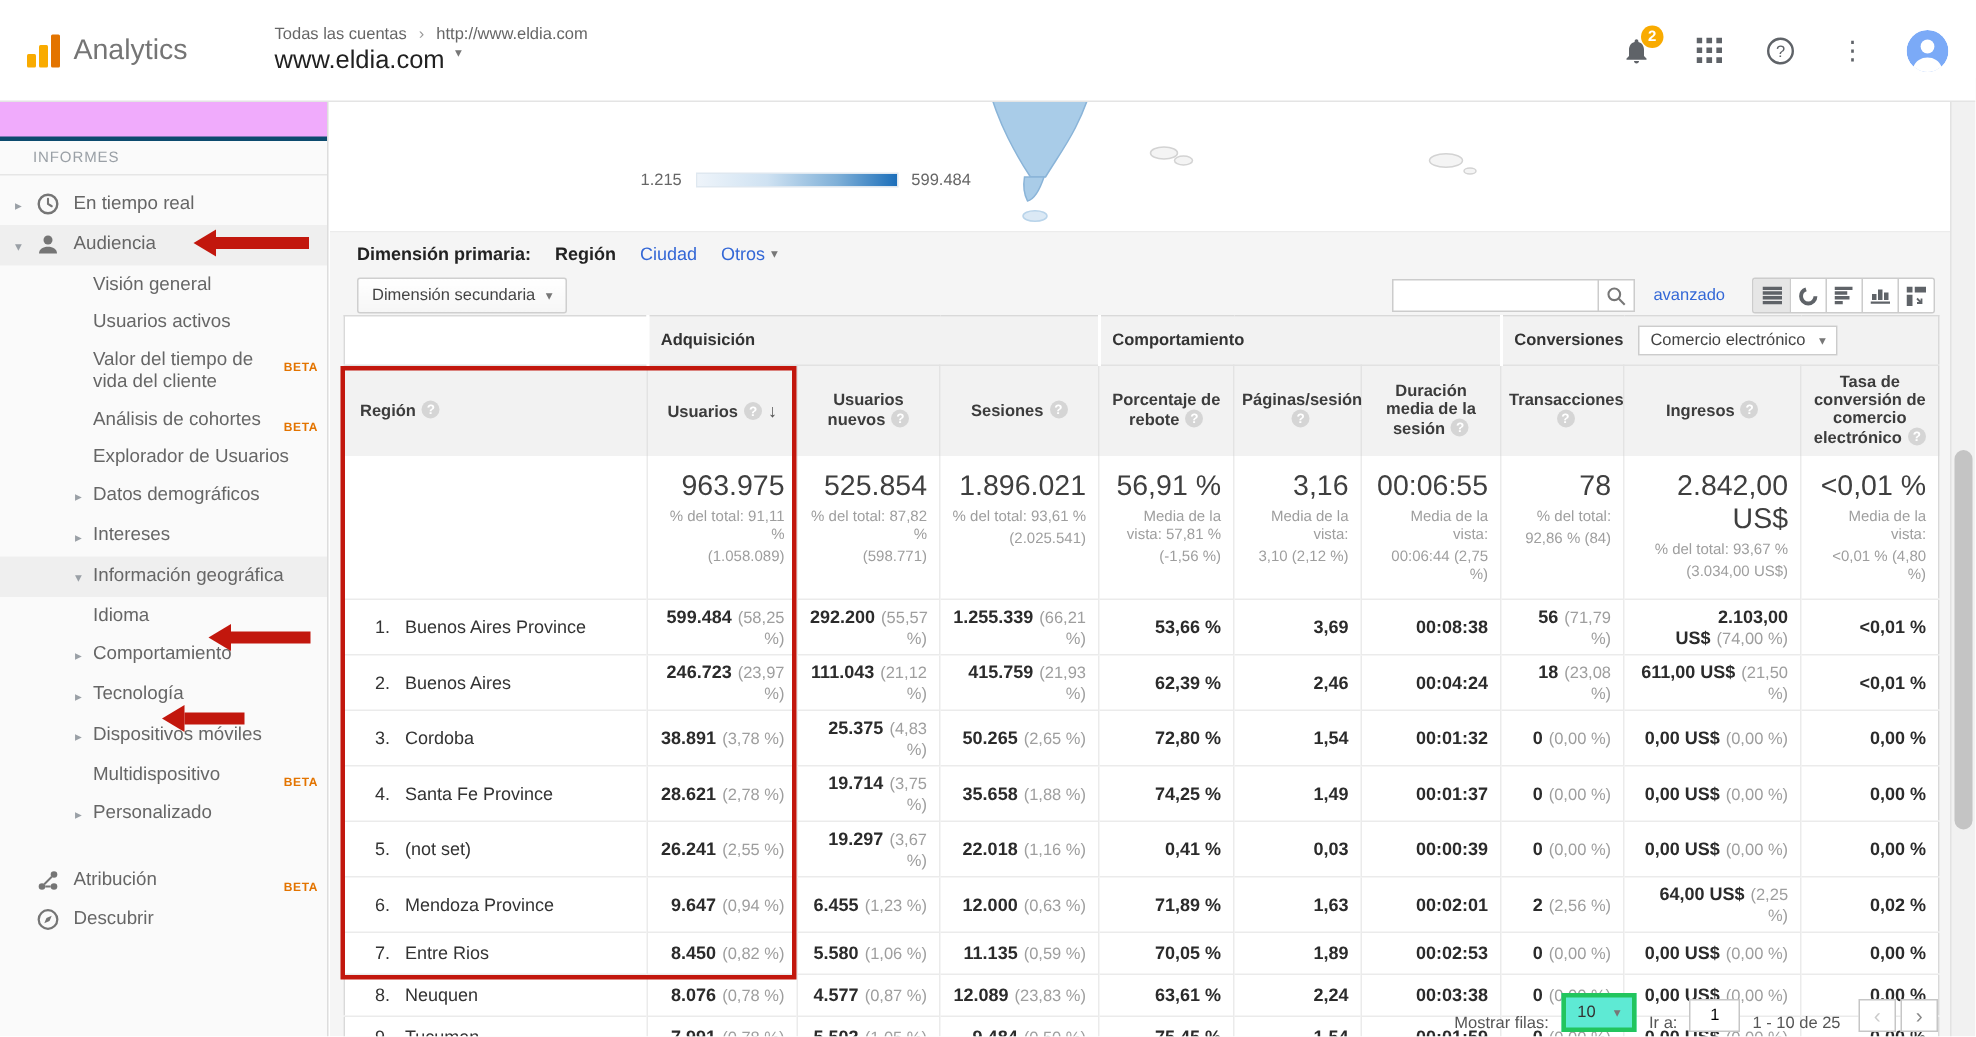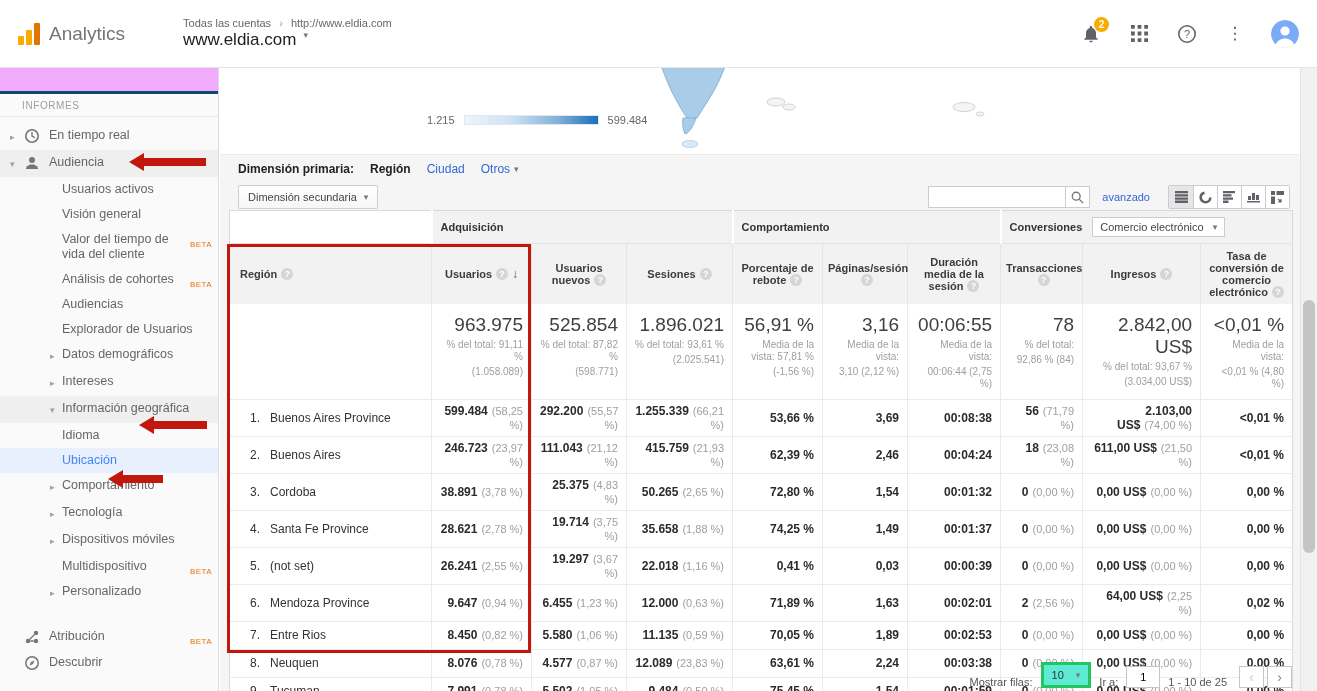--- a/index.html
+++ b/index.html
@@ -28,21 +28,21 @@
   .search-row{height:42px;display:flex;align-items:flex-start;padding:0 14px;border-bottom:3px solid #0c4a6e;background:#f0abfc}
   .search-input{border:none;outline:none;background:transparent;font-size:12px;color:#333;margin-left:9px;width:160px}
   .search-input::placeholder{color:#9aa0a6}
   .section-label{font-size:10px;color:#9aa0a6;letter-spacing:.6px;padding:6px 0 5px 22px;border-bottom:1px solid #e6e6e6}
   .sidebar-nav{padding-top:6px}
   .sb-item{display:flex;align-items:flex-start;padding:5px 6px 5px 10px;font-size:12.5px;color:#666;cursor:pointer;line-height:15px}
   .sb-item.lvl1,.sb-item.lvl2{padding-left:50px}
   .sb-caret{width:12px;font-size:9px;color:#9aa0a6;flex:none;margin-top:2px}
   .sb-icon{width:16px;height:16px;flex:none;margin:0 9px 0 2px}
   .sb-label{flex:1 1 auto}
-  .beta{color:#e37400;font-size:8px;font-weight:normal;letter-spacing:.4px;margin-left:3px;position:relative;top:5px}
+  .beta{color:#e37400;font-size:8px;font-weight:bold;letter-spacing:.4px;margin-left:3px;position:relative;top:5px}
   .sb-item.hl{background:#efefef}
   .sb-item.selected{background:#e8f0fe}
   .sb-item.selected .sb-label{color:#4285f4}
   .sb-item.mt{margin-top:18px}
 
   
   .main{position:absolute;left:220px;top:52px;width:1080px;height:639px;background:#f5f5f5;overflow:hidden}
   .map-area{position:absolute;top:0;left:0;width:1080px;height:103px;background:#fff;border-bottom:1px solid #ececec}
   .legend{position:absolute;left:207px;top:62px;display:flex;align-items:center;gap:9px;font-size:11px;color:#666}
   .legend-bar{width:135px;height:10px;background:linear-gradient(to right,#eef4fa 0%,#cfe2f2 35%,#7fb0d8 70%,#1c6fba 100%);border:1px solid #dfe8f0}
@@ -179,63 +179,55 @@
       <div class="sb-item lvl0 hl">
         <span class="sb-caret">▾</span>
         <span class="sb-icon"><svg width="16" height="16" viewBox="0 0 16 16" fill="#757575">
             <circle cx="8" cy="5" r="3"></circle>
             <path d="M2 14c0-3 2.7-4.5 6-4.5s6 1.5 6 4.5z"></path>
           </svg></span>
         <span class="sb-label">Audiencia</span>
       </div>
       <div class="sb-item lvl1">
         <span class="sb-caret"></span>
+        <span class="sb-label">Visión general</span>
+      </div>
+      <div class="sb-item lvl1">
+        <span class="sb-caret"></span>
         <span class="sb-label">Usuarios activos</span>
-      </div>
-      <div class="sb-item lvl1">
-        <span class="sb-caret"></span>
-        <span class="sb-label">Visión general</span>
       </div>
       <div class="sb-item lvl1">
         <span class="sb-caret"></span>
         <span class="sb-label">Valor del tiempo de vida del cliente</span>
         <span class="beta">BETA</span>
       </div>
       <div class="sb-item lvl1">
         <span class="sb-caret"></span>
         <span class="sb-label">Análisis de cohortes</span>
         <span class="beta">BETA</span>
-      </div>
-      <div class="sb-item lvl1">
-        <span class="sb-caret"></span>
-        <span class="sb-label">Audiencias</span>
       </div>
       <div class="sb-item lvl1">
         <span class="sb-caret"></span>
         <span class="sb-label">Explorador de Usuarios</span>
       </div>
       <div class="sb-item lvl1">
         <span class="sb-caret">▸</span>
         <span class="sb-label">Datos demográficos</span>
       </div>
       <div class="sb-item lvl1">
         <span class="sb-caret">▸</span>
         <span class="sb-label">Intereses</span>
       </div>
       <div class="sb-item lvl1 hl">
         <span class="sb-caret">▾</span>
         <span class="sb-label">Información geográfica</span>
       </div>
       <div class="sb-item lvl2">
         <span class="sb-caret"></span>
         <span class="sb-label">Idioma</span>
-      </div>
-      <div class="sb-item lvl2 selected">
-        <span class="sb-caret"></span>
-        <span class="sb-label">Ubicación</span>
       </div>
       <div class="sb-item lvl1">
         <span class="sb-caret">▸</span>
         <span class="sb-label">Comportamiento</span>
       </div>
       <div class="sb-item lvl1">
         <span class="sb-caret">▸</span>
         <span class="sb-label">Tecnología</span>
       </div>
       <div class="sb-item lvl1">

